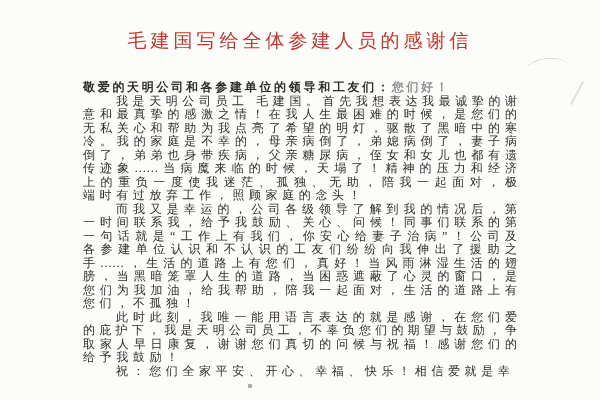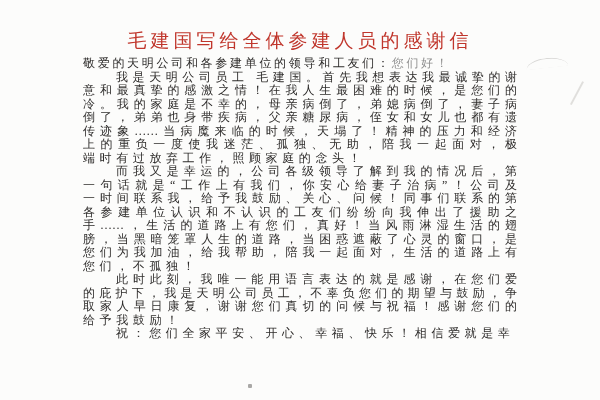--- a/index.html
+++ b/index.html
@@ -38,23 +38,24 @@
     text-justify:inter-character;
   }
   .short{
     letter-spacing:4.6px;
     white-space:nowrap;
   }
   .indent{
     text-indent:33px;
   }
   .salutation{
-    font-weight:normal;
+    font-weight:bold;
     letter-spacing:2.7px;
     white-space:nowrap;
+    margin-top:24px;
   }
   .greeting{
     color:#8f8f8f;
   }
   
   .artifact-squiggle{
     position:absolute;left:526px;top:58px;width:42px;height:9px;
     border-top:1.5px solid #cfcecc;
     border-radius:50% 50% 0 0 / 100% 100% 0 0;
     transform:rotate(-6deg);
@@ -78,28 +79,29 @@
 
 <div class="page">
 
   <div class="title">毛建国写给全体参建人员的感谢信</div>
 
   <div class="content">
     <div class="line salutation"><span>敬爱的天明公司和各参建单位的领导和工友们：</span><span class="greeting">您们好！</span></div>
 
     <div class="line justify indent">我是天明公司员工 毛建国。首先我想表达我最诚挚的谢</div>
     <div class="line justify">意和最真挚的感激之情！在我人生最困难的时候，是您们的</div>
+    <div class="line justify">无私关心和帮助为我点亮了希望的明灯，驱散了黑暗中的寒</div>
     <div class="line justify">冷。我的家庭是不幸的，母亲病倒了，弟媳病倒了，妻子病</div>
     <div class="line justify">倒了，弟弟也身带疾病，父亲糖尿病，侄女和女儿也都有遗</div>
     <div class="line justify">传迹象……当病魔来临的时候，天塌了！精神的压力和经济</div>
     <div class="line justify">上的重负一度使我迷茫、孤独、无助，陪我一起面对，极</div>
     <div class="line short">端时有过放弃工作，照顾家庭的念头！</div>
     <div class="line justify indent">而我又是幸运的，公司各级领导了解到我的情况后，第</div>
+    <div class="line justify">一时间联系我，给予我鼓励、关心、问候！同事们联系的第</div>
     <div class="line justify">一句话就是“工作上有我们，你安心给妻子治病”！公司及</div>
-    <div class="line justify">一时间联系我，给予我鼓励、关心、问候！同事们联系的第</div>
     <div class="line justify">各参建单位认识和不认识的工友们纷纷向我伸出了援助之</div>
     <div class="line justify">手……，生活的道路上有您们，真好！当风雨淋湿生活的翅</div>
     <div class="line justify">膀，当黑暗笼罩人生的道路，当困惑遮蔽了心灵的窗口，是</div>
     <div class="line justify">您们为我加油，给我帮助，陪我一起面对，生活的道路上有</div>
     <div class="line short">您们，不孤独！</div>
     <div class="line justify indent">此时此刻，我唯一能用语言表达的就是感谢，在您们爱</div>
     <div class="line justify">的庇护下，我是天明公司员工，不辜负您们的期望与鼓励，争</div>
     <div class="line justify">取家人早日康复，谢谢您们真切的问候与祝福！感谢您们的</div>
     <div class="line short">给予我鼓励！</div>
     <div class="line short indent">祝：您们全家平安、开心、幸福、快乐！相信爱就是幸</div>

